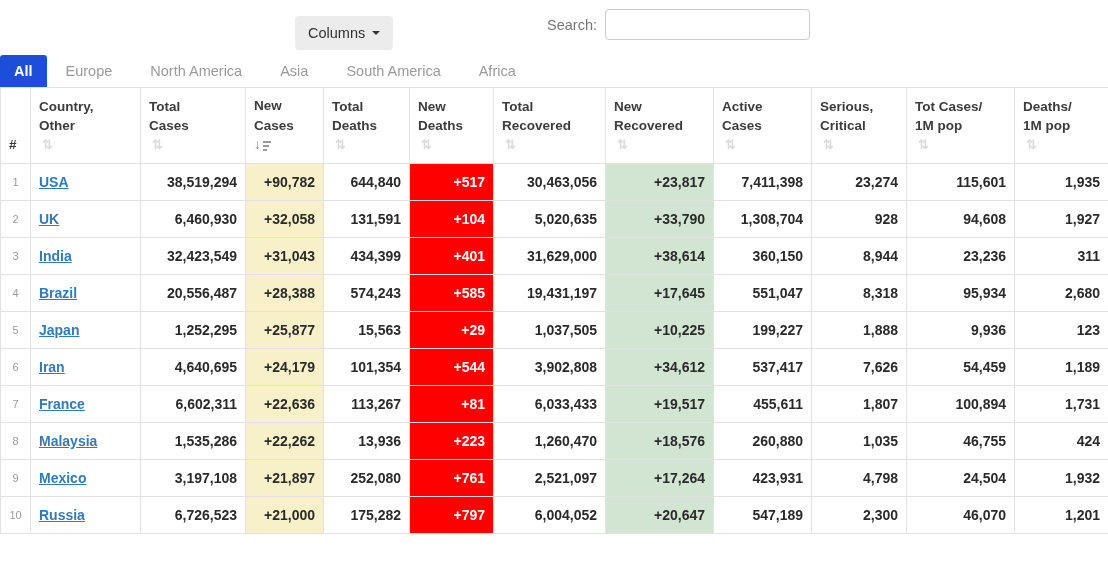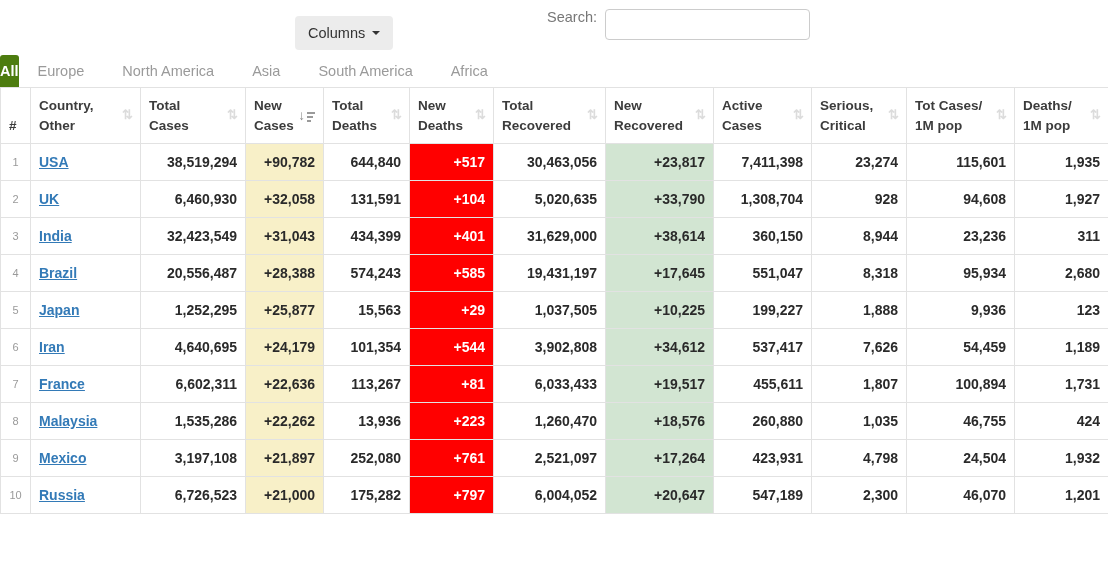--- a/index.html
+++ b/index.html
@@ -15,40 +15,40 @@
   .time-filters { position:absolute; left:10px; top:8px; display:flex; align-items:center; gap:4px; }
   .tf { background:none; border:none; font-size:14.5px; color:#8f8f8f; padding:8px 14px; cursor:pointer; font-family:inherit; }
   .tf.active { background:#337ab7; color:#fff; border-radius:4px; }
   .columns-btn {
     position:absolute; left:295px; top:8px;
     background:#ececec; border:none; border-radius:4px;
     font-size:14.5px; color:#333; padding:9px 13px; cursor:pointer; font-family:inherit;
     display:inline-flex; align-items:center; gap:7px;margin-top:8px;
   }
   .caret { width:0; height:0; border-left:4px solid transparent; border-right:4px solid transparent; border-top:4px solid #333; display:inline-block; }
-  .search-wrap { position:absolute; left:547px; top:9px; display:flex; align-items:flex-start; gap:8px; }
+  .search-wrap { position:absolute; left:547px; top:9px; display:flex; align-items:center; gap:8px; }
   .search-wrap label { font-size:14.5px; color:#777; }
   .search-wrap input {
     width:205px; height:31px; border:1px solid #ccc; border-radius:4px;
     padding:0 8px; font-size:14px; font-family:inherit; outline:none;
   }
 
   
   .tabs { display:flex; align-items:flex-end; height:35px; padding-left:0; }
   .tab { padding:8px 19px; font-size:14.5px; color:#9a9a9a; cursor:pointer; }
-  .tab.active { background:#4d7c0f; color:#fff; font-weight:bold; border-radius:3px 3px 0 0; padding:8px 0; }
+  .tab.active { background:#1d4ed8; color:#fff; font-weight:bold; border-radius:3px 3px 0 0; padding:8px 14px; }
 
   
   table { border-collapse:collapse; table-layout:fixed; width:1108px; }
   th, td { border:1px solid #e2e2e2; white-space:nowrap; overflow:hidden; }
   th {
     background:#fff; color:#3c3c3c; font-weight:bold; text-align:left;
     padding:8px 8px; vertical-align:bottom; font-size:13.5px; line-height:1.45;
   }
-  .th-inner { display:flex; justify-content:space-between; align-items:center; }
+  .th-inner { display:flex; justify-content:space-between; align-items:flex-start;flex-direction:column; }
   .sort { color:#dcdcdc; font-size:13px; margin-left:3px; letter-spacing:-1px; }
   .sort-active { display:inline-flex; align-items:center; gap:2px; color:#8a8a8a; font-weight:bold; }
   .bars { display:inline-block; }
   .bars i { display:block; height:2px; background:#9a9a9a; margin:2px 0 0; }
   .bars i:nth-child(1){ width:8px; } .bars i:nth-child(2){ width:6px; } .bars i:nth-child(3){ width:4px; }
 
   td { padding:10px 8px; text-align:right; font-weight:bold; color:#2a2a2a; font-size:14px; }
   td.rank { color:#9a9a9a; font-weight:normal; font-size:11px; text-align:center; padding:10px 2px; }
   td.country { text-align:left; }
   td.country a { color:#337ab7; font-weight:bold; text-decoration:underline; cursor:pointer;text-align:center; }

